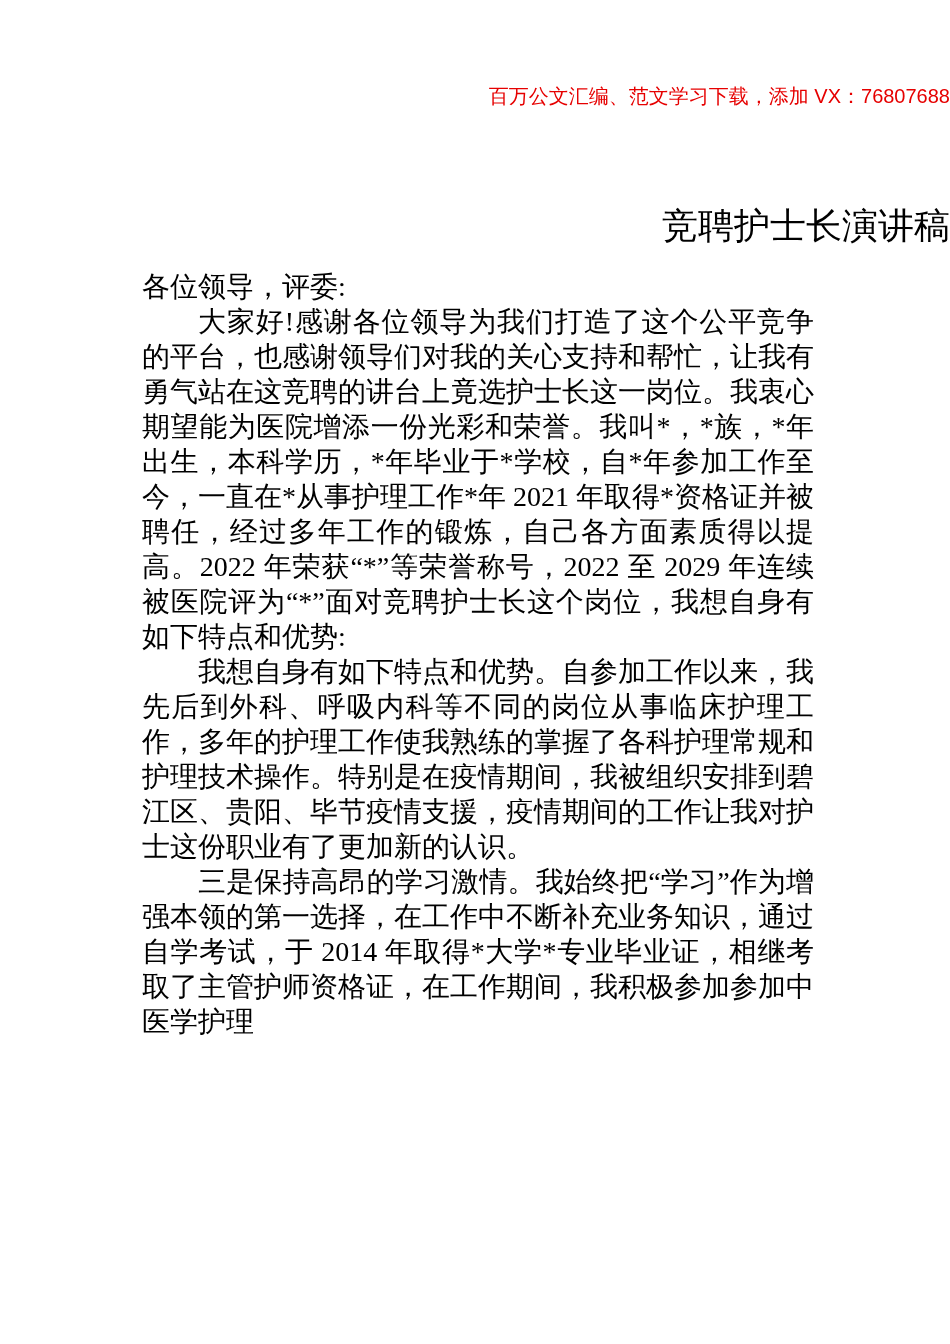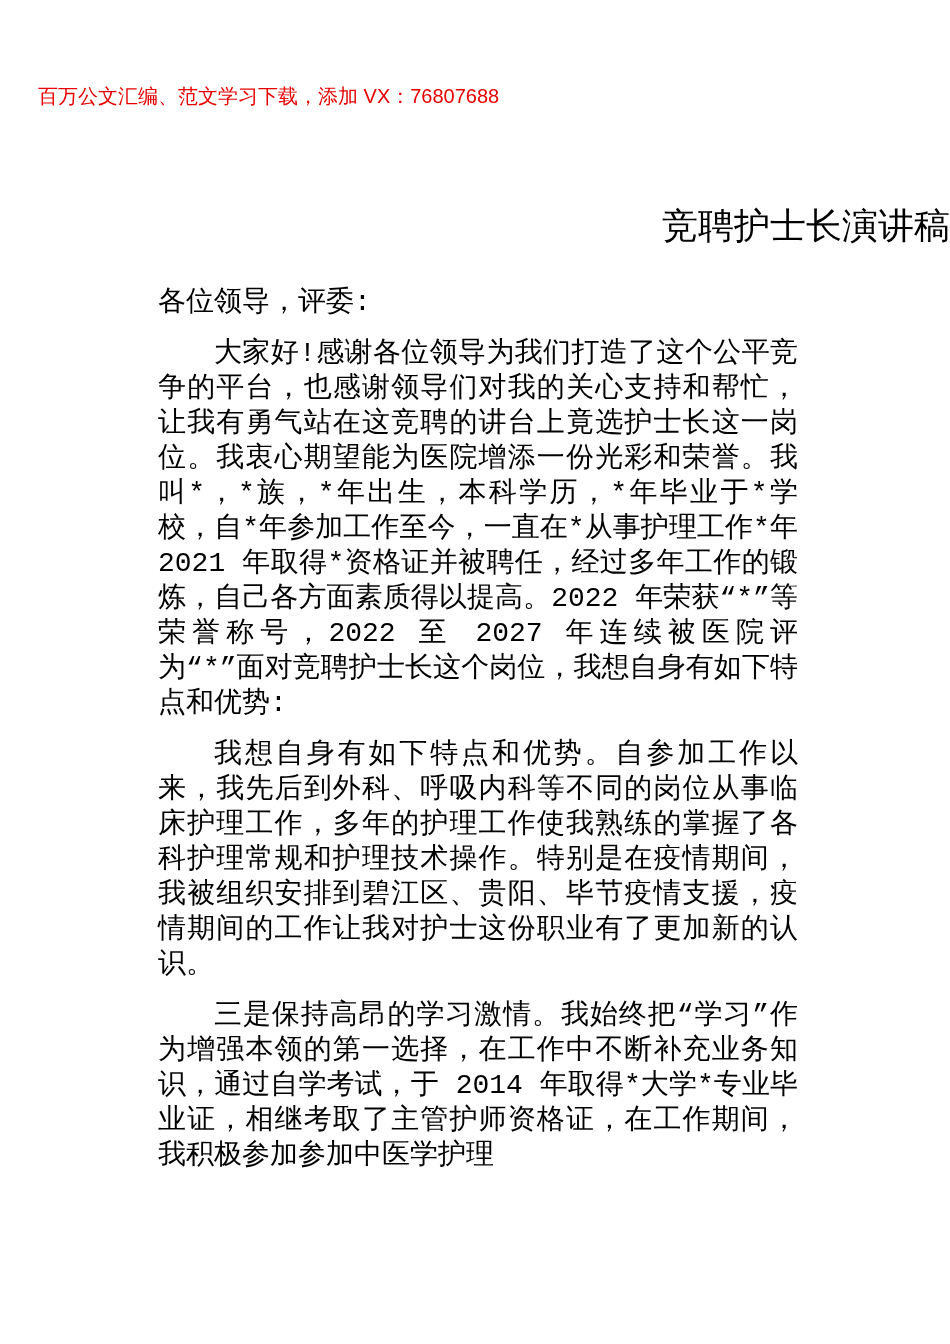--- a/index.html
+++ b/index.html
@@ -14,21 +14,21 @@
     height: 1344px;
     background: var(--page-bg, #ffffff);
     color: var(--body-text, #000000);
     overflow: hidden;
   }
   .promo {
     position: absolute;
     top: 84px;
     left: 0;
     right: 0;
-    text-align: left;
+    text-align: right;
     text-indent: 38px;
     font-family: "Liberation Sans", sans-serif;
     font-size: 20px;
     line-height: 1.25;
     color: var(--promo-red, #e60000);
     white-space: nowrap;
   }
   .doc-title {
     position: absolute;
     top: 180px;
@@ -46,38 +46,37 @@
     left: 142px;
     top: 269px;
     width: 672px;
     font-family: "Liberation Serif", sans-serif;
     font-size: 28px;
     line-height: 35px;
     text-align: justify;
     word-break: break-all;
   }
   .doc-body p {
-    margin: 16px;
+    margin: 0;
     padding: 0;
     text-indent: 2em;
-    font-family: Liberation Mono, monospace;
   }
   .doc-body p.flush {
     text-indent: 0;
   }
 </style>
 </head>
 <body>
 
 <div class="page">
 
   <div class="promo">百万公文汇编、范文学习下载，添加 VX：76807688</div>
 
   <h1 class="doc-title">竞聘护士长演讲稿</h1>
 
   <div class="doc-body">
     <p class="flush">各位领导，评委:</p>
-    <p>大家好!感谢各位领导为我们打造了这个公平竞争的平台，也感谢领导们对我的关心支持和帮忙，让我有勇气站在这竞聘的讲台上竟选护士长这一岗位。我衷心期望能为医院增添一份光彩和荣誉。我叫*，*族，*年出生，本科学历，*年毕业于*学校，自*年参加工作至今，一直在*从事护理工作*年 2021 年取得*资格证并被聘任，经过多年工作的锻炼，自己各方面素质得以提高。2022 年荣获“*”等荣誉称号，2022 至 2027 年连续被医院评为“*”面对竞聘护士长这个岗位，我想自身有如下特点和优势:</p>
+    <p>大家好!感谢各位领导为我们打造了这个公平竞争的平台，也感谢领导们对我的关心支持和帮忙，让我有勇气站在这竞聘的讲台上竟选护士长这一岗位。我衷心期望能为医院增添一份光彩和荣誉。我叫*，*族，*年出生，本科学历，*年毕业于*学校，自*年参加工作至今，一直在*从事护理工作*年 2021 年取得*资格证并被聘任，经过多年工作的锻炼，自己各方面素质得以提高。2022 年荣获“*”等荣誉称号，2022 至 2029 年连续被医院评为“*”面对竞聘护士长这个岗位，我想自身有如下特点和优势:</p>
     <p>我想自身有如下特点和优势。自参加工作以来，我先后到外科、呼吸内科等不同的岗位从事临床护理工作，多年的护理工作使我熟练的掌握了各科护理常规和护理技术操作。特别是在疫情期间，我被组织安排到碧江区、贵阳、毕节疫情支援，疫情期间的工作让我对护士这份职业有了更加新的认识。</p>
     <p>三是保持高昂的学习激情。我始终把“学习”作为增强本领的第一选择，在工作中不断补充业务知识，通过自学考试，于 2014 年取得*大学*专业毕业证，相继考取了主管护师资格证，在工作期间，我积极参加参加中医学护理</p>
   </div>
 
 </div>
 
 </body></html>

